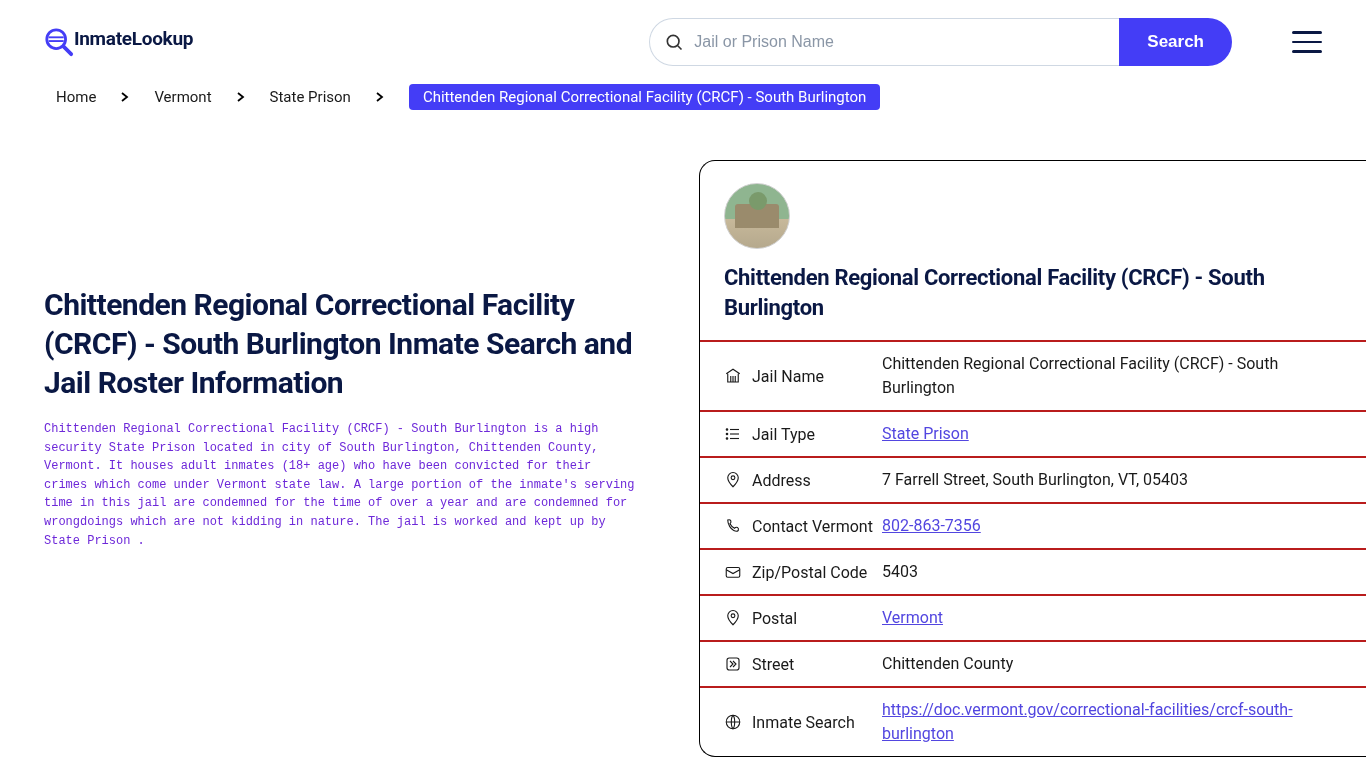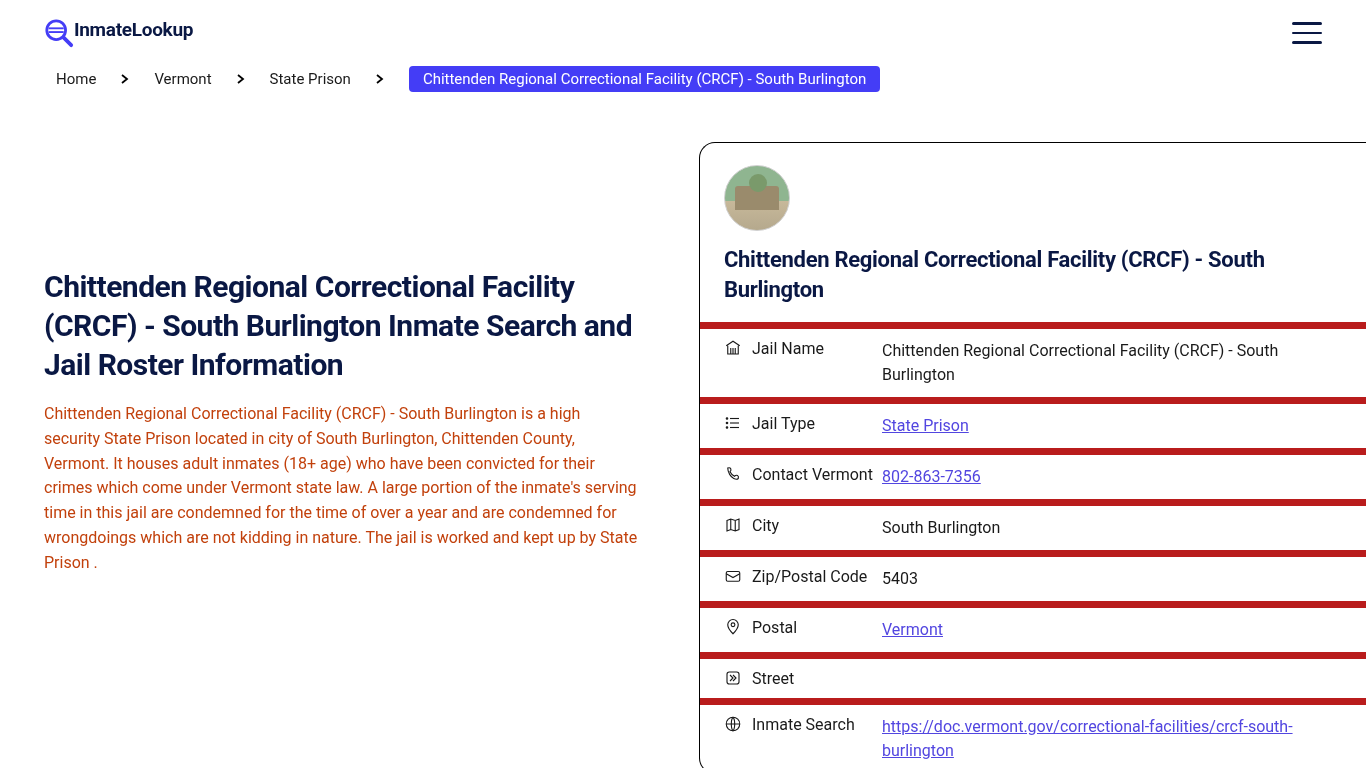--- a/index.html
+++ b/index.html
@@ -117,24 +117,25 @@
     }
     .main-title {
       font-size: 30px;
       font-weight: 700;
       line-height: 1.3;
       color: #0a1844;
       letter-spacing: -0.5px;
       margin-bottom: 18px;
     }
     .para {
-      font-size: 16px;
+      font-size: 12px;
       line-height: 1.55;
-      color: #c2410c;
+      color: #6d28d9;
       margin-bottom: 20px;
+      font-family: Liberation Mono, monospace;
     }
     .right {
       flex: 1;
     }
     .info-card {
       border: 1px solid #000;
       border-radius: 16px 0 0 16px;
       border-right: none;
       background: #fff;
       padding: 22px 0 0 0;
@@ -178,22 +179,22 @@
       font-weight: 700;
       color: #0a1844;
       line-height: 1.35;
       letter-spacing: -0.3px;
     }
     .info-table {
       width: 100%;
     }
     .info-row {
       display: flex;
-      align-items: flex-start;
-      border-top: 7px solid #b91c1c;
+      align-items: center;
+      border-top: 2px solid #b91c1c;
       padding: 10px 24px;
       min-height: 41px;
       font-size: 16px;
     }
     .info-row .icon {
       width: 28px;
       flex-shrink: 0;
       display: flex;
       align-items: center;
     }
@@ -220,20 +221,30 @@
 
 <div class="header">
   <div class="logo">
     <svg viewBox="0 0 32 32">
       <circle cx="13" cy="13" r="10" fill="none" stroke="#443df6" stroke-width="3"></circle>
       <line x1="5" y1="11" x2="21" y2="11" stroke="#443df6" stroke-width="2"></line>
       <line x1="5" y1="15" x2="21" y2="15" stroke="#443df6" stroke-width="2"></line>
       <line x1="21" y1="21" x2="29" y2="29" stroke="#443df6" stroke-width="4" stroke-linecap="round"></line>
     </svg>
     <span class="logo-text">InmateLookup</span>
+  </div>
+  <div class="search-wrap">
+    <div class="search-box">
+      <svg viewBox="0 0 24 24" fill="none" stroke="#333" stroke-width="2">
+        <circle cx="11" cy="11" r="7"></circle>
+        <line x1="16.5" y1="16.5" x2="21" y2="21"></line>
+      </svg>
+      <input class="search-input" placeholder="Jail or Prison Name" style="">
+    </div>
+    <button class="search-btn">Search</button>
   </div>
   <div class="menu-icon">
     <span></span>
       <span></span>
       <span></span>
   </div>
 </div>
 
 <div class="breadcrumb">
   <span class="bc-link">Home</span>
@@ -289,38 +300,39 @@
                 <circle cx="4" cy="12" r="1" fill="#1a1a1a"></circle>
                 <circle cx="4" cy="18" r="1" fill="#1a1a1a"></circle>
               </svg>
             </span>
           <span class="label">Jail Type</span>
           <span class="value link">State Prison</span>
         </div>
         <div class="info-row">
           <span class="icon">
               <svg viewBox="0 0 24 24">
+                <path d="M12 21 C12 21 5 14 5 9 A7 7 0 0 1 19 9 C19 14 12 21 12 21 Z"></path>
+                <circle cx="12" cy="9" r="2.5"></circle>
+              </svg>
+            </span>
+          <span class="label">Address</span>
+          <span class="value">7 Farrell Street, South Burlington, VT, 05403</span>
+        </div>
+        <div class="info-row">
+          <span class="icon">
+              <svg viewBox="0 0 24 24">
                 <path d="M5 4 C5 4 8 3 9 5 C10 7 8 9 8 9 C8 9 10 13 14 15 C14 15 16 13 18 14 C20 15 19 18 19 18 C19 18 17 20 13 18 C9 16 5 10 5 4 Z"></path>
               </svg>
             </span>
           <span class="label">Contact Vermont</span>
           <span class="value link">802-863-7356</span>
         </div>
         <div class="info-row">
           <span class="icon">
               <svg viewBox="0 0 24 24">
-                <path d="M4 6 L9 4 L15 6 L20 4 V18 L15 20 L9 18 L4 20 Z M9 4 V18 M15 6 V20"></path>
-              </svg>
-            </span>
-          <span class="label">City</span>
-          <span class="value">South Burlington</span>
-        </div>
-        <div class="info-row">
-          <span class="icon">
-              <svg viewBox="0 0 24 24">
                 <rect x="3" y="6" width="18" height="13" rx="2"></rect>
                 <path d="M3 9 L12 14 L21 9"></path>
               </svg>
             </span>
           <span class="label">Zip/Postal Code</span>
           <span class="value">5403</span>
         </div>
         <div class="info-row">
           <span class="icon">
               <svg viewBox="0 0 24 24">
@@ -332,20 +344,21 @@
           <span class="value link">Vermont</span>
         </div>
         <div class="info-row">
           <span class="icon">
               <svg viewBox="0 0 24 24">
                 <rect x="4" y="4" width="16" height="16" rx="3"></rect>
                 <path d="M8 8 L12 12 L8 16 M12 8 L16 12 L12 16"></path>
               </svg>
             </span>
           <span class="label">Street</span>
+          <span class="value">Chittenden County</span>
         </div>
         <div class="info-row">
           <span class="icon">
               <svg viewBox="0 0 24 24">
                 <circle cx="12" cy="12" r="9"></circle>
                 <path d="M3 12 H21 M12 3 C15 6 15 18 12 21 C9 18 9 6 12 3"></path>
               </svg>
             </span>
           <span class="label">Inmate Search</span>
           <span class="value link">https://doc.vermont.gov/correctional-facilities/crcf-south-burlington</span>

